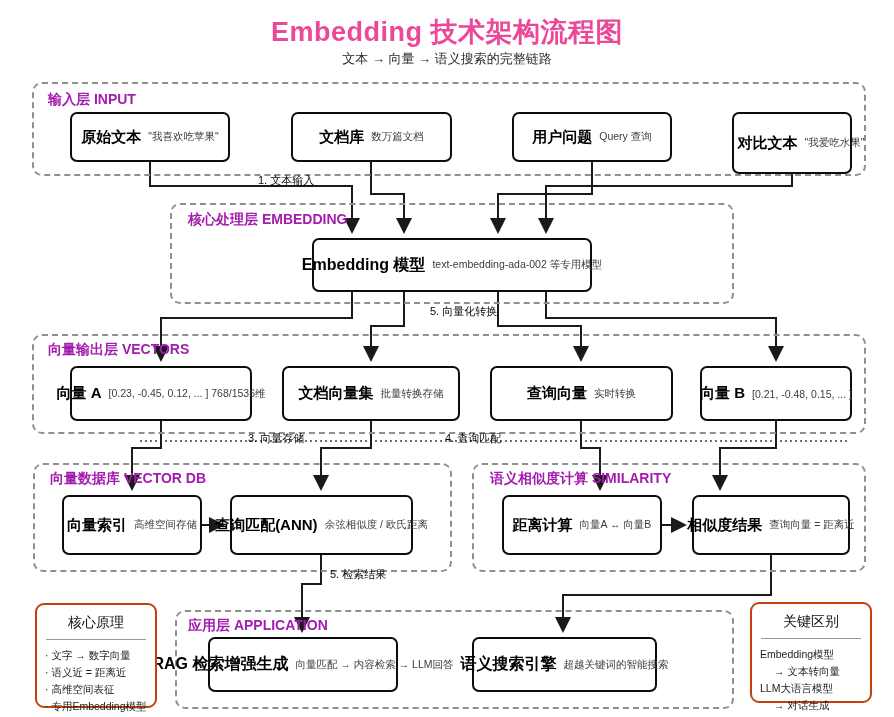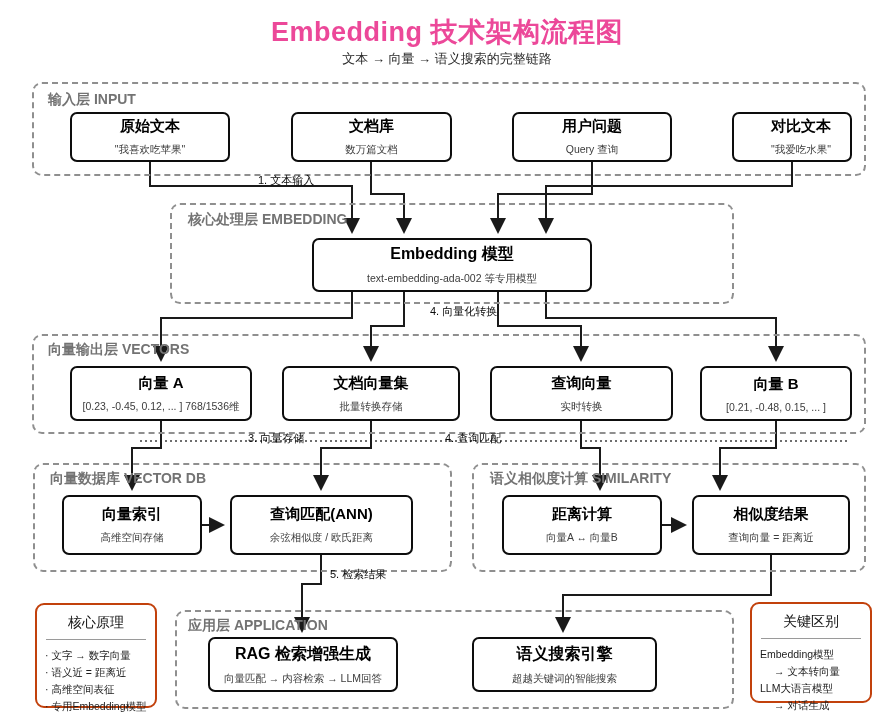--- a/index.html
+++ b/index.html
@@ -5,23 +5,23 @@
   html,body{margin:0;padding:0;background:#fff;}
   #stage{
     position:relative;width:894px;height:717px;background:#fff;overflow:hidden;
     font-family:"Liberation Sans","DejaVu Sans",sans-serif;color:#111;
   }
   .page-title{position:absolute;left:0;top:14px;width:100%;text-align:center;
     font-size:27px;font-weight:bold;letter-spacing:.5px;color:#ec4899;}
   .page-subtitle{position:absolute;left:0;top:50px;width:100%;text-align:center;
     font-size:13px;color:#2b2b2b;}
   .layer{position:absolute;border:2px dashed #8f8f8f;border-radius:10px;background:transparent;}
-  .layer-label{position:absolute;font-size:14px;font-weight:bold;color:#737373;white-space:nowrap;}
+  .layer-label{position:absolute;font-size:14px;font-weight:bold;color:#a21caf;white-space:nowrap;}
   .node{position:absolute;border:2px solid #0d0d0d;border-radius:7px;background:#fff;
-    display:flex;flex-direction:column;align-items:center;justify-content:center;
+    display:flex;flex-direction:row;align-items:center;justify-content:center;
     gap:7px;text-align:center;box-sizing:border-box;padding:2px;}
   .node-title{font-size:15px;font-weight:bold;color:#000;white-space:nowrap;}
   .node-title.big{font-size:16px;}
   .node-sub{font-size:10.5px;color:#3c3c3c;white-space:nowrap;}
   .step{position:absolute;font-size:11px;color:#0c0c0c;white-space:nowrap;}
   .panel{position:absolute;border:2px solid #c2410c;border-radius:9px;background:#fff;box-sizing:border-box;}
   .panel-title{text-align:center;font-size:14px;color:#111;padding:9px 0 7px;margin:0 9px;
     border-bottom:1px solid #9a9a9a;}
   .panel-body{padding:7px 8px 0 8px;font-size:10.5px;line-height:1.62;color:#1d1d1d;}
   .panel-body .indent{padding-left:14px;}
@@ -89,21 +89,21 @@
     <div class="node-sub">"我喜欢吃苹果"</div>
   </div>
   <div class="node" style="left:291px;top:112px;width:161px;height:50px;">
     <div class="node-title">文档库</div>
     <div class="node-sub">数万篇文档</div>
   </div>
   <div class="node" style="left:512px;top:112px;width:160px;height:50px;">
     <div class="node-title">用户问题</div>
     <div class="node-sub">Query 查询</div>
   </div>
-  <div class="node" style="left:732px;top:112px;width:120px;height:50px;padding-left:20px;">
+  <div class="node" style="left:732px;top:112px;width:120px;height:62px;padding-left:20px;">
     <div class="node-title">对比文本</div>
     <div class="node-sub">"我爱吃水果"</div>
   </div>
 
   <div class="node" style="left:312px;top:238px;width:280px;height:54px;">
     <div class="node-title big">Embedding 模型</div>
     <div class="node-sub">text-embedding-ada-002 等专用模型</div>
   </div>
 
   <div class="node" style="left:70px;top:366px;width:182px;height:55px;">
@@ -144,21 +144,21 @@
   <div class="node" style="left:208px;top:637px;width:190px;height:55px;">
     <div class="node-title big">RAG 检索增强生成</div>
     <div class="node-sub">向量匹配 → 内容检索 → LLM回答</div>
   </div>
   <div class="node" style="left:472px;top:637px;width:185px;height:55px;">
     <div class="node-title big">语义搜索引擎</div>
     <div class="node-sub">超越关键词的智能搜索</div>
   </div>
 
   <div class="step" style="left:258px;top:173px;">1. 文本输入</div>
-  <div class="step" style="left:430px;top:304px;">4. 向量化转换</div>
+  <div class="step" style="left:430px;top:304px;">5. 向量化转换</div>
   <div class="step" style="left:248px;top:431px;">3. 向量存储</div>
   <div class="step" style="left:445px;top:431px;">4. 查询匹配</div>
   <div class="step" style="left:330px;top:567px;">5. 检索结果</div>
 
   <div class="panel" style="left:35px;top:603px;width:122px;height:105px;">
     <div class="panel-title">核心原理</div>
     <div class="panel-body">
       <div>· 文字 → 数字向量</div>
       <div>· 语义近 = 距离近</div>
       <div>· 高维空间表征</div>

